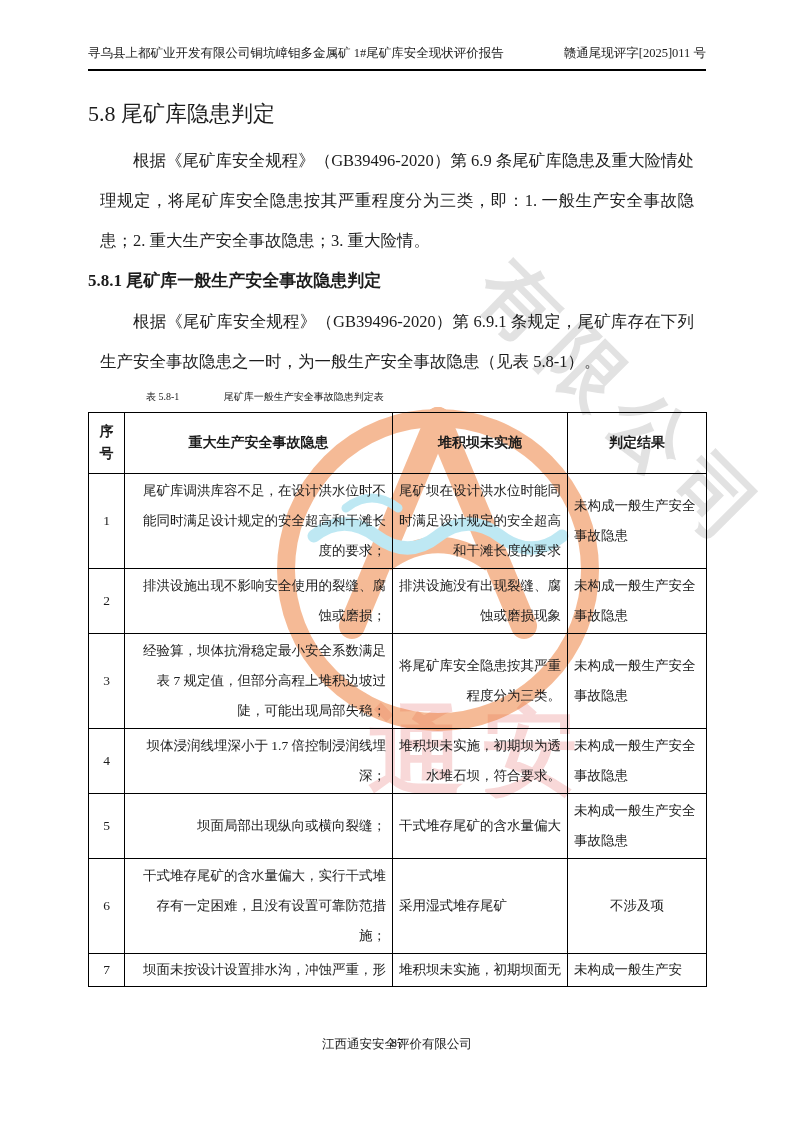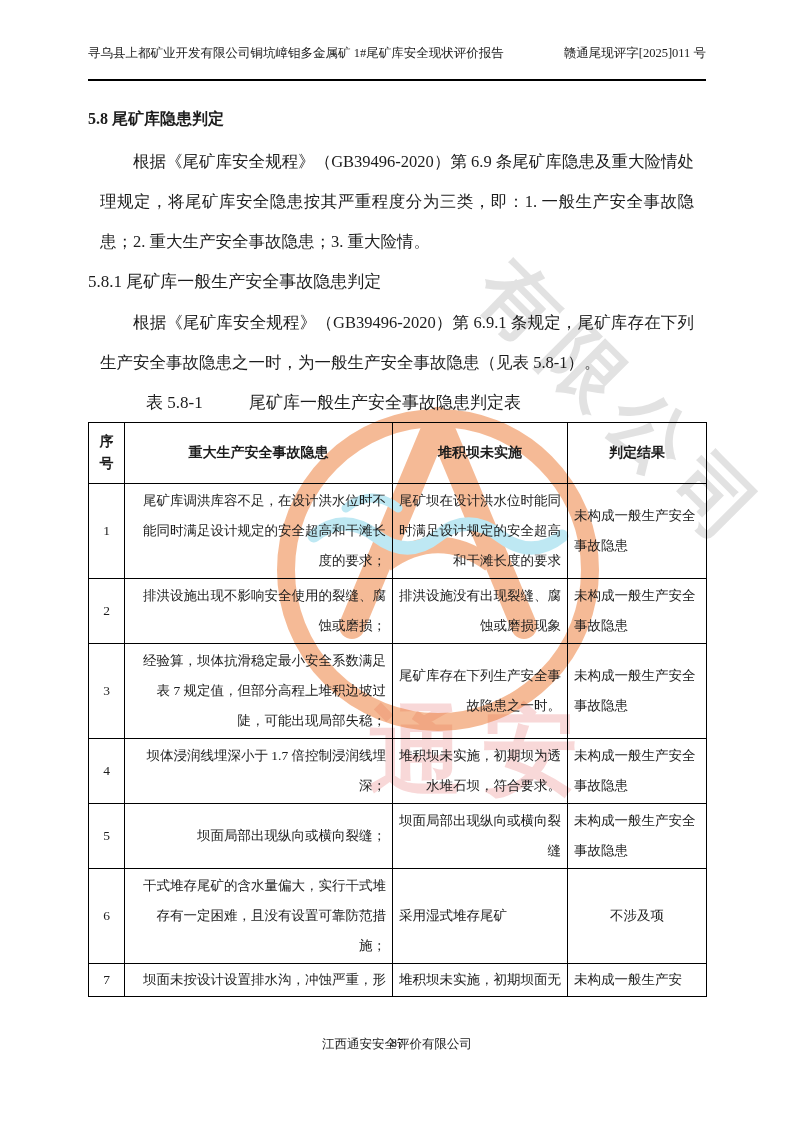--- a/index.html
+++ b/index.html
@@ -4,28 +4,28 @@
 <style>
   html,body{margin:0;padding:0;background:#e8e8e8;}
   .page{
     position:relative;width:793px;height:1122px;margin:0 auto;
     background:#ffffff;overflow:hidden;
     font-family:"Liberation Serif","DejaVu Serif",serif;color:#1c1c1c;
   }
   .content{position:absolute;left:88px;top:45px;width:618px;z-index:2;}
   
   .doc-header{display:flex;justify-content:space-between;align-items:flex-end;
-    font-size:12.5px;padding-bottom:17px;border-bottom:2px solid #000;}
+    font-size:12.5px;padding-bottom:7px;border-bottom:2px solid #000;}
   .doc-header .left{max-width:460px;}
   
-  .h1{font-size:16px;font-weight:bold;margin:28px 0 12px;}
-  .h2{font-size:17px;font-weight:normal;margin:4px 0 10px;}
+  .h1{font-size:22px;font-weight:normal;margin:28px 0 12px;}
+  .h2{font-size:17px;font-weight:bold;margin:4px 0 10px;}
   .para{font-size:16.5px;line-height:40px;text-align:justify;text-indent:2em;margin:6px 12px 8px;}
   
-  .tbl-caption{font-size:17px;margin:0 0 8px 58px;}
+  .tbl-caption{font-size:10px;margin:0 0 8px 58px;}
   .tbl-caption .cap-label{margin-right:42px;}
   
   table.judge{border-collapse:collapse;width:618px;table-layout:fixed;background:transparent;padding-left:40px;}
   table.judge th,table.judge td{
     border:1.5px solid #000;font-size:13.5px;line-height:30px;
     padding:2px 6px;vertical-align:middle;word-break:break-all;background:transparent;}
   table.judge th{font-weight:bold;height:56px;text-align:center;font-size:14px;line-height:22px;}
   col.c0{width:36px;} col.c1{width:268px;} col.c2{width:175px;} col.c3{width:139px;}
   table.judge td.col0{text-align:center;}
   table.judge td.col1,table.judge td.col2{text-align:right;}
@@ -113,33 +113,33 @@
           </tr>
           <tr>
             <td class="col0">2</td>
             <td class="col1">排洪设施出现不影响安全使用的裂缝、腐蚀或磨损；</td>
             <td class="col2">排洪设施没有出现裂缝、腐蚀或磨损现象</td>
             <td class="col3">未构成一般生产安全事故隐患</td>
           </tr>
           <tr>
             <td class="col0">3</td>
             <td class="col1">经验算，坝体抗滑稳定最小安全系数满足表 7 规定值，但部分高程上堆积边坡过陡，可能出现局部失稳；</td>
-            <td class="col2">尾矿库存在下列生产安全事故隐患之一时。</td>
+            <td class="col2">将尾矿库安全隐患按其严重程度分为三类。</td>
             <td class="col3">未构成一般生产安全事故隐患</td>
           </tr>
           <tr>
             <td class="col0">4</td>
             <td class="col1">坝体浸润线埋深小于 1.7 倍控制浸润线埋深；</td>
             <td class="col2">堆积坝未实施，初期坝为透水堆石坝，符合要求。</td>
             <td class="col3">未构成一般生产安全事故隐患</td>
           </tr>
           <tr>
             <td class="col0">5</td>
             <td class="col1">坝面局部出现纵向或横向裂缝；</td>
-            <td class="col2">坝面局部出现纵向或横向裂缝</td>
+            <td class="col2">干式堆存尾矿的含水量偏大</td>
             <td class="col3">未构成一般生产安全事故隐患</td>
           </tr>
           <tr>
             <td class="col0">6</td>
             <td class="col1">干式堆存尾矿的含水量偏大，实行干式堆存有一定困难，且没有设置可靠防范措施；</td>
             <td class="col2">采用湿式堆存尾矿</td>
             <td class="col3">不涉及项</td>
           </tr>
           <tr>
             <td class="col0">7</td>

